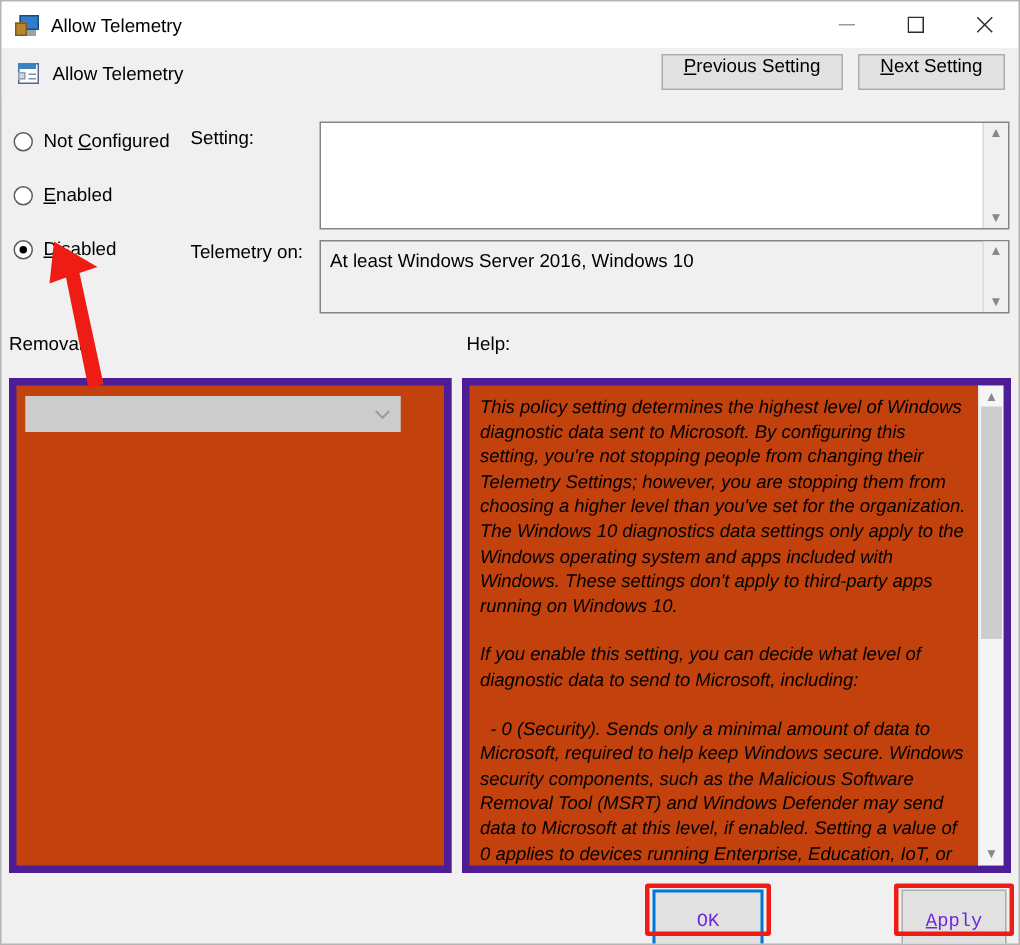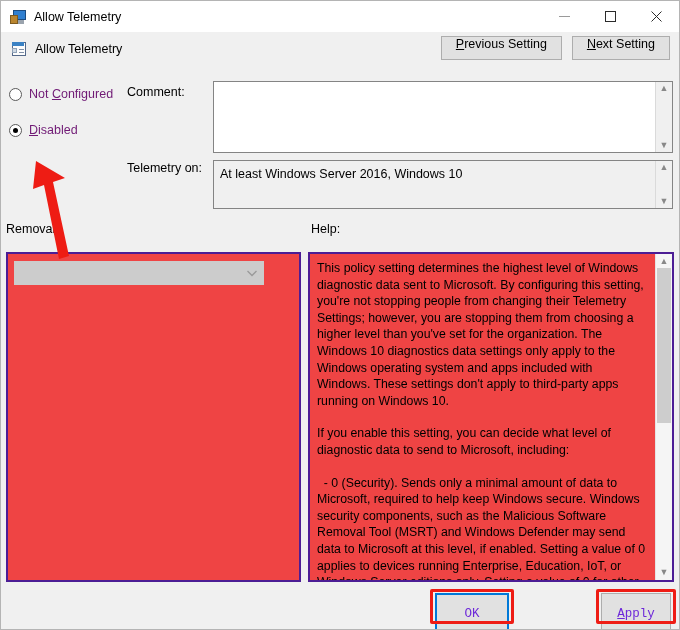--- a/index.html
+++ b/index.html
@@ -98,21 +98,21 @@
     position: relative;
   }
   .radio-mark.checked::after {
     content: "";
     position: absolute;
     left: 3px; top: 3px;
     width: 5px; height: 5px;
     border-radius: 50%;
     background: #000;
   }
-  .radio-label { font-size: 12.5px; color: #701a75; white-space: nowrap; }
+  .radio-label { font-size: 12.5px; color: #000000; white-space: nowrap; }
   .radio-label u { text-decoration: underline; }
 
   
   .field-label {
     position: absolute;
     font-size: 12.5px; color: #000;
   }
   .lbl-comment  { left: 126px; top: 84px; }
   .lbl-supported{ left: 126px; top: 160px; }
   .lbl-options  { left: 5px;   top: 221px; }
@@ -150,22 +150,23 @@
   }
   .sbar-track { flex: 1 1 auto; width: 100%; position: relative; }
   .sbar-thumb {
     position: absolute; left: 1px; right: 1px;
     background: #cdcdcd;
   }
 
   
   .panel {
     position: absolute;
-    border: 2px solid #4c1d95;
-    background: #ef4444;
+    border: 5px solid #4c1d95;
+    background: #c2410c;
+    font-style: italic;
   }
   .panel-options { left: 5px;   top: 251px; width: 295px; height: 330px; }
   .panel-help    { left: 307px; top: 251px; width: 366px; height: 330px; }
 
   .combo {
     position: absolute;
     left: 6px; top: 7px;
     width: 250px; height: 24px;
     background: #cccccc;
     border: 1px solid #cccccc;
@@ -337,26 +338,30 @@
       </div>
     </div>
   </div>
 
   <div class="radio-group">
     <div class="radio-row">
       <span class="radio-mark"></span>
       <span class="radio-label">Not <u>C</u>onfigured</span>
     </div>
     <div class="radio-row">
+      <span class="radio-mark"></span>
+      <span class="radio-label"><u>E</u>nabled</span>
+    </div>
+    <div class="radio-row">
       <span class="radio-mark checked"></span>
       <span class="radio-label"><u>D</u>isabled</span>
     </div>
   </div>
 
-  <div class="field-label lbl-comment">Comment:</div>
+  <div class="field-label lbl-comment">Setting:</div>
   <div class="textbox tb-comment">
     <div class="tb-body"></div>
     <div class="sbar">
       <span class="sbar-arrow">▲</span>
       <div class="sbar-track"></div>
       <span class="sbar-arrow">▼</span>
     </div>
   </div>
 
   <div class="field-label lbl-supported">Telemetry on:</div>

